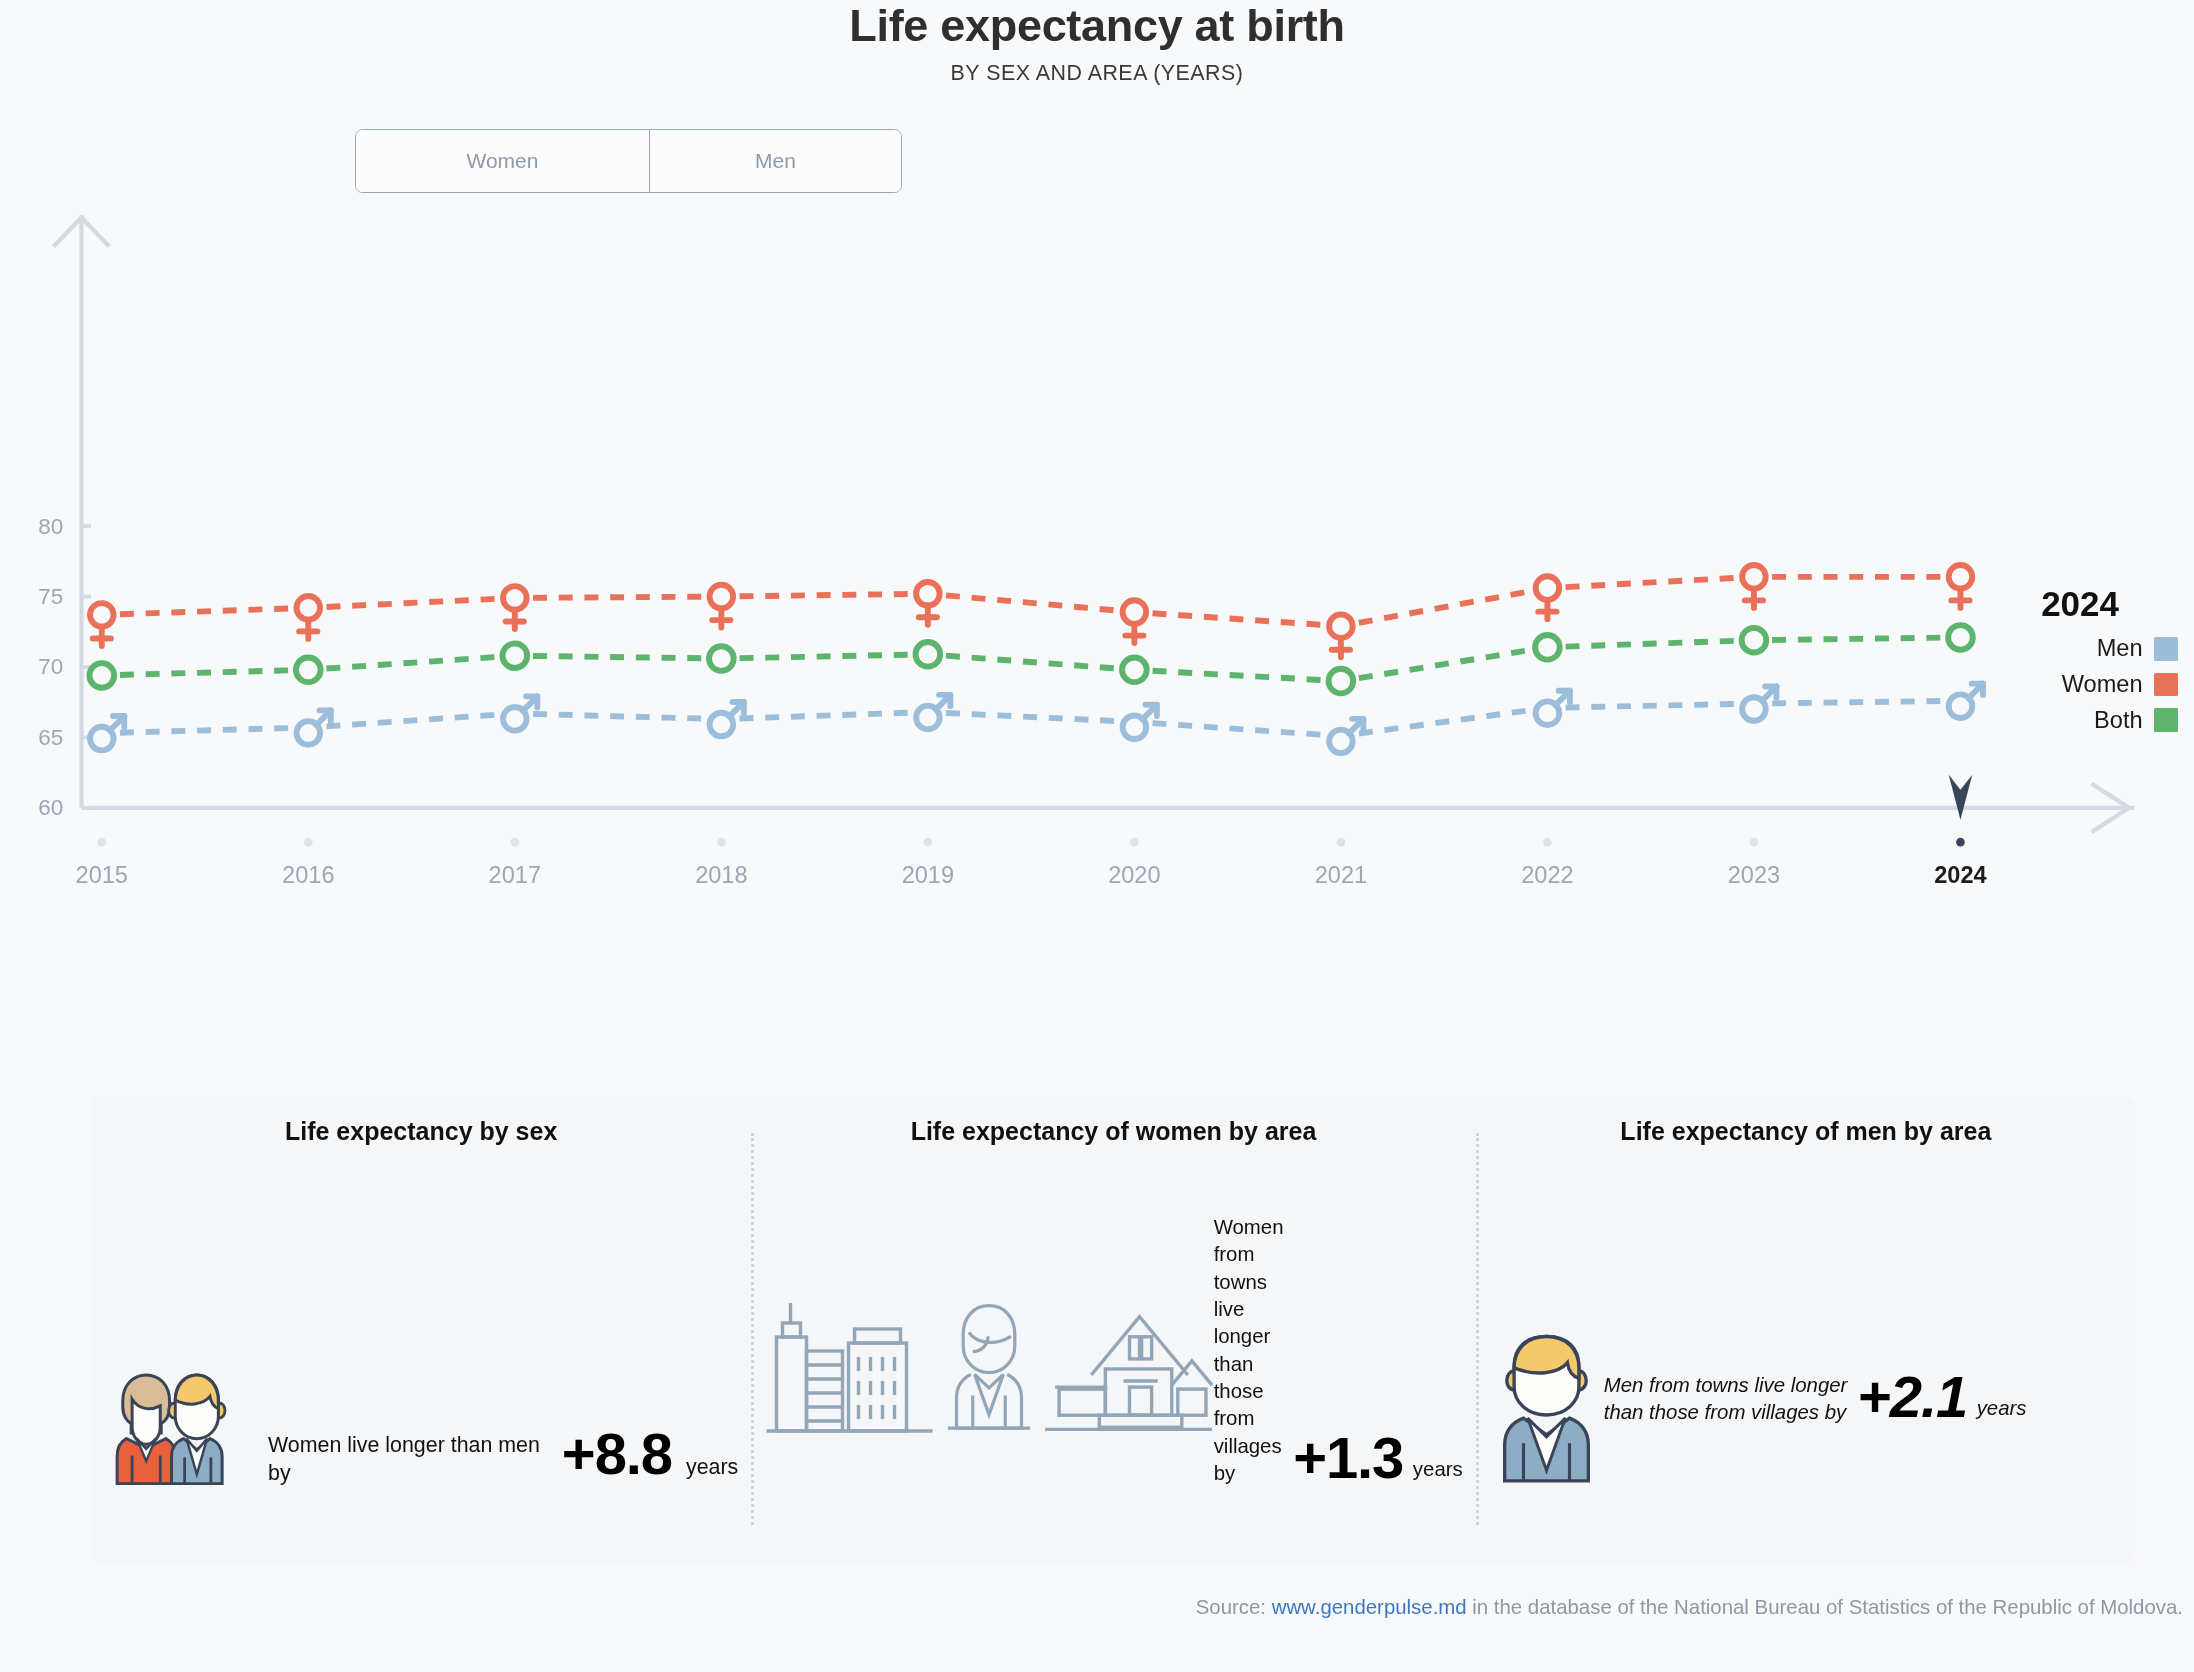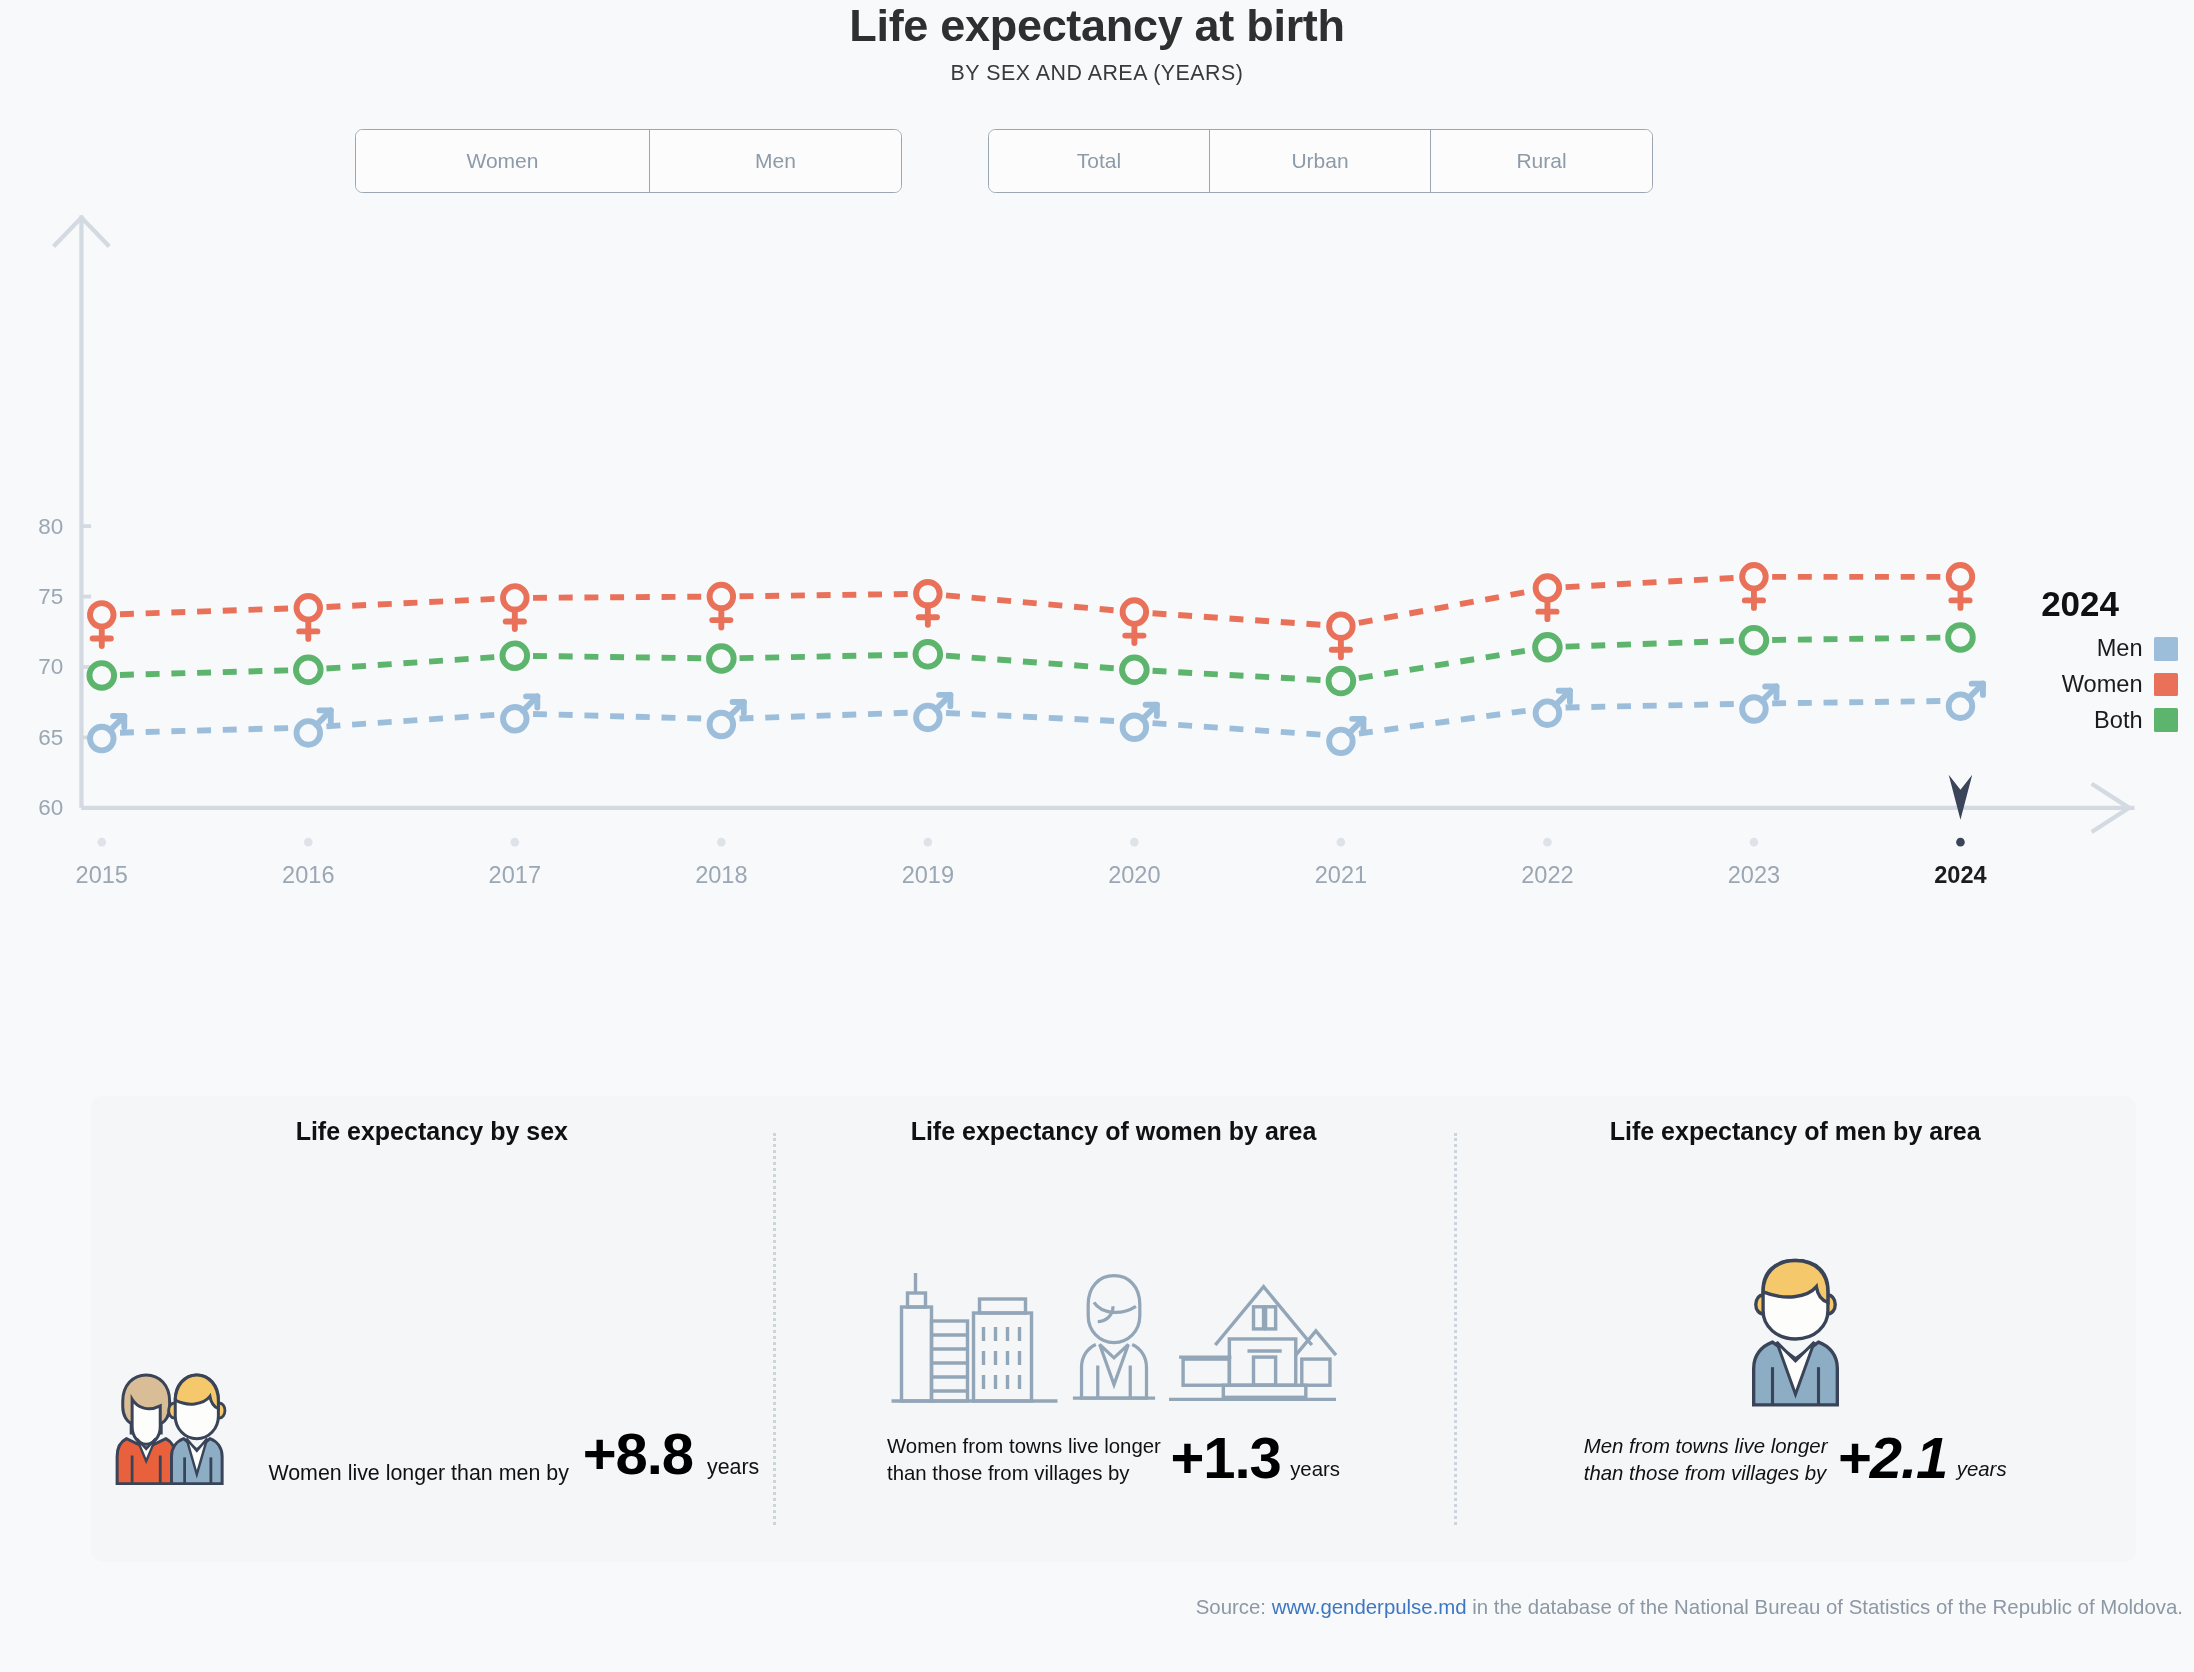--- a/index.html
+++ b/index.html
@@ -130,21 +130,21 @@
     padding: 0 13px;
   }
 
   
   .c1-row { display: flex; align-items: flex-end; gap: 14px; }
   .c1-text { font-size: 21.4px; line-height: 1.32; color: #111; }
   .c1-big { font-size: 58px; font-weight: bold; color: #000; letter-spacing: -1.1px; text-align: right; }
   .c1-years { font-size: 21.4px; color: #111; padding-bottom: 7.5px; }
 
   
-  .cx { display: flex; flex-direction: column; align-items: center; width: 100%; }
+  .cx { display: flex; flex-direction: row; align-items: center; width: 100%; }
   .cx-icons { display: flex; align-items: flex-end; justify-content: center; gap: 10.7px; height: 198px; }
   .cx-foot { display: flex; align-items: flex-end; justify-content: center; gap: 9.6px; margin-top: 18px; }
   .cx-text { font-size: 20.4px; line-height: 1.34; color: #111; text-align: left; }
   .cx-big { font-size: 58px; font-weight: bold; color: #000; letter-spacing: -1.1px; line-height: 1; }
   .cx-years { font-size: 20.4px; color: #111; padding-bottom: 6.4px; }
 
   .card3 .cx-foot { margin-left: 0; font-style: italic; }
 
   
   .footer {
@@ -163,25 +163,20 @@
 
 <div class="header">
   <div class="title">Life expectancy at birth</div>
   <div class="subtitle">BY SEX AND AREA (YEARS)</div>
 </div>
 
 <div class="tabbar">
   <div class="tabgroup g1">
     <div class="tab">Women</div>
     <div class="tab">Men</div>
-  </div>
-  <div class="tabgroup g2">
-    <div class="tab">Total</div>
-    <div class="tab">Urban</div>
-    <div class="tab">Rural</div>
   </div>
 </div>
 
 <div class="chart-wrap">
   <svg class="chart-svg" id="chart-svg" width="2194" height="691" viewBox="0 0 4096 1290">
       <line x1="152" y1="1118" x2="3985" y2="1118" stroke="#d3dae1" stroke-width="8"></line>
       <line x1="152" y1="1118" x2="152" y2="12" stroke="#d3dae1" stroke-width="8"></line>
       <polyline points="3905,1073 3975,1118 3905,1163" fill="none" stroke="#d3dae1" stroke-width="8"></polyline>
       <polyline points="100,70 152,16 204,70" fill="none" stroke="#d3dae1" stroke-width="8"></polyline>
       <line x1="152" y1="1118" x2="170" y2="1118" stroke="#d3dae1" stroke-width="7"></line>

